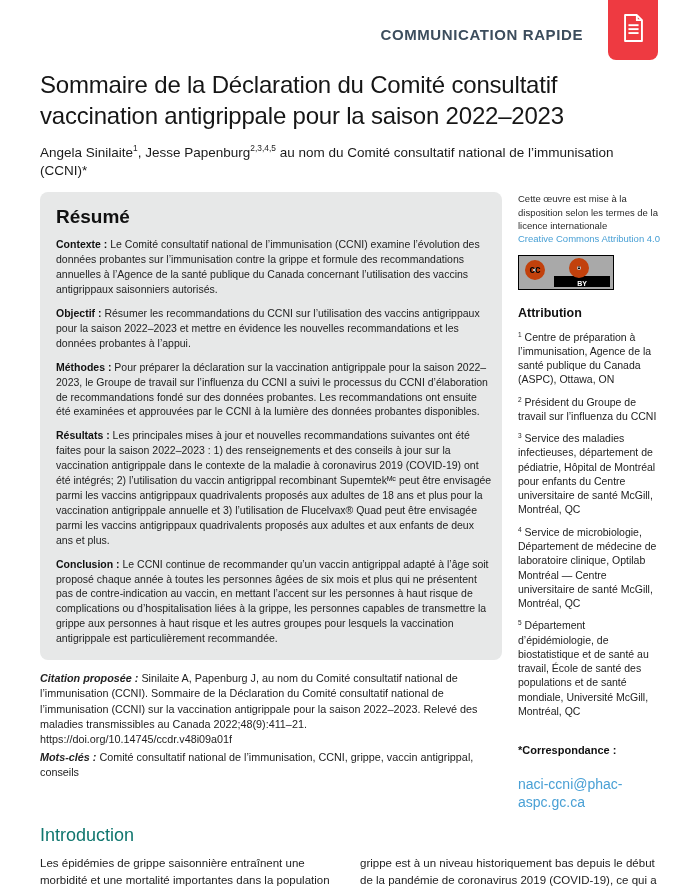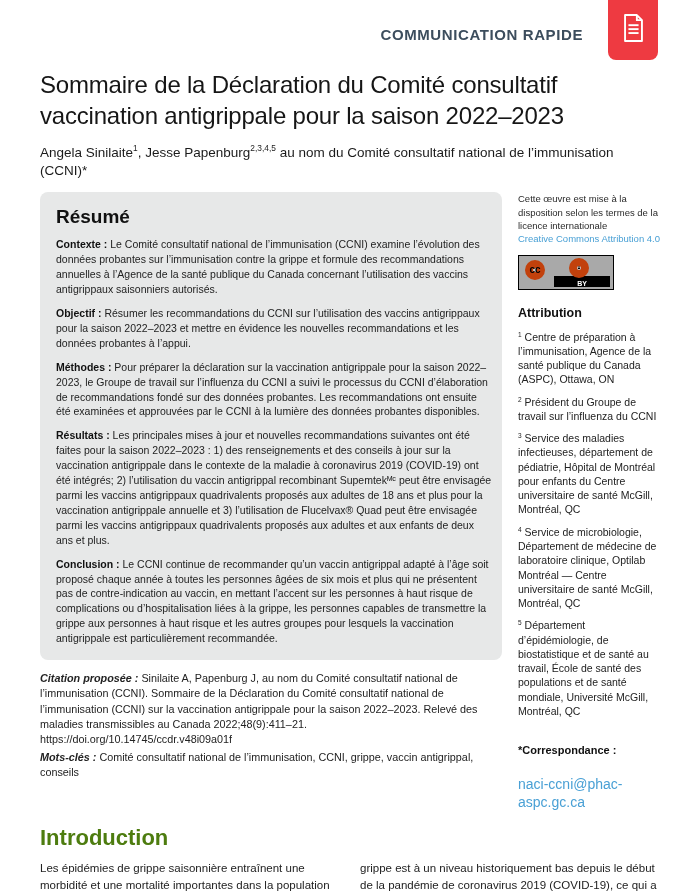--- a/index.html
+++ b/index.html
@@ -59,21 +59,21 @@
   .by-bar { position:absolute; right:3px; bottom:2px; width:56px; height:11px; background:#000;
             color:#fff; font-size:7px; font-weight:700; display:flex; align-items:flex-end; justify-content:center; }
   .sidebar h3 { font-size:12.5px; font-weight:700; margin-bottom:10px; color:#111; }
   .aff { font-size:10.5px; line-height:1.36; margin-bottom:8px; color:#222; }
   .corr { margin-top:26px; }
   .corr .lbl { font-size:11px; font-weight:700; color:#111; display:block; margin-bottom:19px; }
   .corr .email { font-size:14px; }
 
   
   .intro { margin-top:14px; flex:none; }
-  .intro h2 { font-size:22px; font-weight:700; color:#4d7c0f; }
+  .intro h2 { font-size:18px; font-weight:400; color:#0f766e; }
   .intro .cols { display:flex; gap:18px; margin-top:9px; }
   .intro .cols p { flex:1; font-size:11.5px; line-height:1.5; color:#222; }
 </style>
 </head>
 <body>
 
 <div class="page">
   <div class="content">
 
     <div class="hdr">

